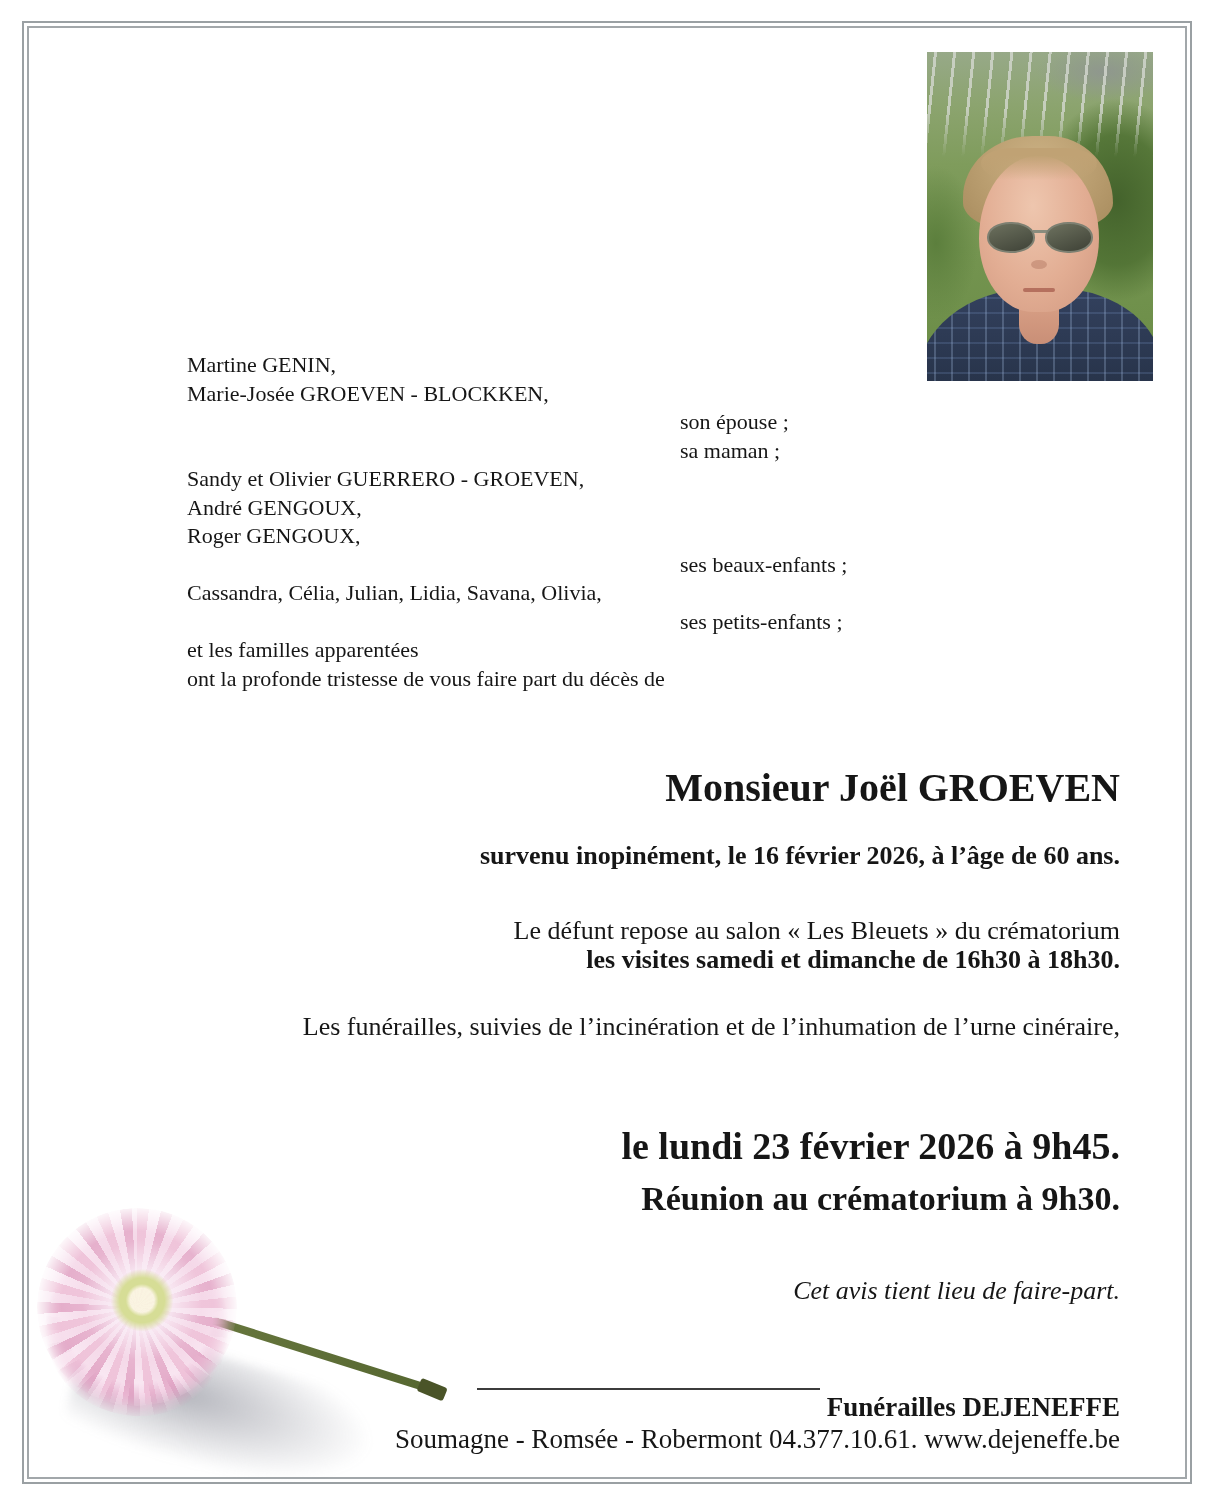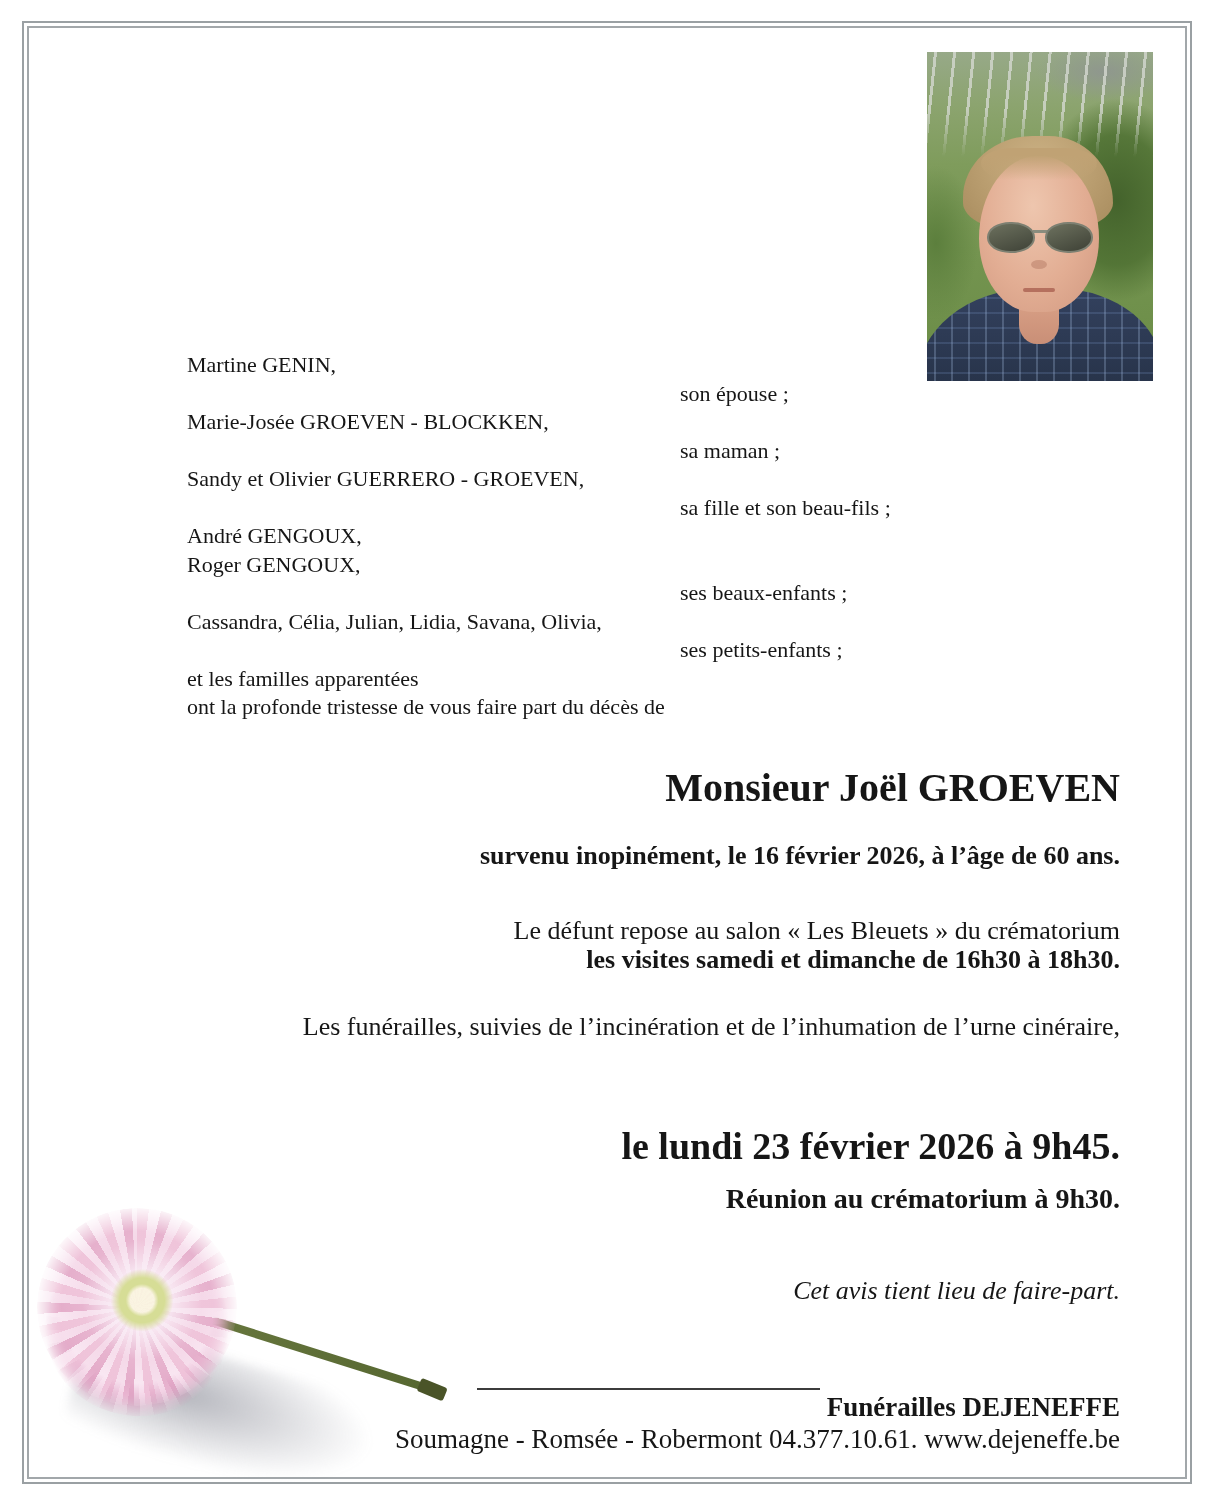--- a/index.html
+++ b/index.html
@@ -81,21 +81,21 @@
   }
   .fline.indent{padding-left:493px;}
   
   .cline{position:absolute;left:180px;width:940px;text-align:right;font-size:26px;line-height:29px;}
   .title{top:764px;font-size:40px;line-height:48px;font-weight:bold;}
   .death{top:841px;font-weight:bold;line-height:30px;}
   .repose{top:916px;}
   .repose .b{font-weight:bold;}
   .funeral{top:1012px;}
   .bigdate{top:1122px;font-size:38px;line-height:48px;font-weight:bold;}
-  .meeting{top:1184px;font-size:28px;line-height:30px;font-weight:bold;}
+  .meeting{top:1184px;font-size:34px;line-height:30px;font-weight:bold;}
   .avis{top:1276px;font-style:italic;line-height:30px;}
   
   .rule{position:absolute;left:477px;top:1388px;width:343px;height:0;border-top:2px solid #3c3c3c;}
   .home{top:1392px;font-size:27px;line-height:30px;font-weight:bold;}
   .contact{top:1424px;font-size:27px;line-height:30px;}
   
   .flower{position:absolute;left:35px;top:1202px;width:430px;height:300px;}
   .flower .shadow{
     position:absolute;left:35px;top:158px;width:310px;height:115px;
     background:radial-gradient(ellipse at 35% 40%, rgba(108,110,124,.5), rgba(108,110,124,0) 68%);
@@ -144,25 +144,24 @@
     <div class="lens l"></div>
     <div class="bridge"></div>
     <div class="lens r"></div>
   </div>
   <div class="nose"></div>
   <div class="mouth"></div>
 </div>
 
 <div class="family">
   <div class="fline">Martine GENIN,</div>
+  <div class="fline">Marie-Josée GROEVEN - BLOCKKEN,</div>
   <div class="fline indent">son épouse ;</div>
-  <div class="fline">Marie-Josée GROEVEN - BLOCKKEN,</div>
   <div class="fline indent">sa maman ;</div>
   <div class="fline">Sandy et Olivier GUERRERO - GROEVEN,</div>
-  <div class="fline indent">sa fille et son beau-fils ;</div>
   <div class="fline">André GENGOUX,</div>
   <div class="fline">Roger GENGOUX,</div>
   <div class="fline indent">ses beaux-enfants ;</div>
   <div class="fline">Cassandra, Célia, Julian, Lidia, Savana, Olivia,</div>
   <div class="fline indent">ses petits-enfants ;</div>
   <div class="fline">et les familles apparentées</div>
   <div class="fline">ont la profonde tristesse de vous faire part du décès de</div>
 </div>
 
 <div class="cline title">Monsieur Joël GROEVEN</div>

